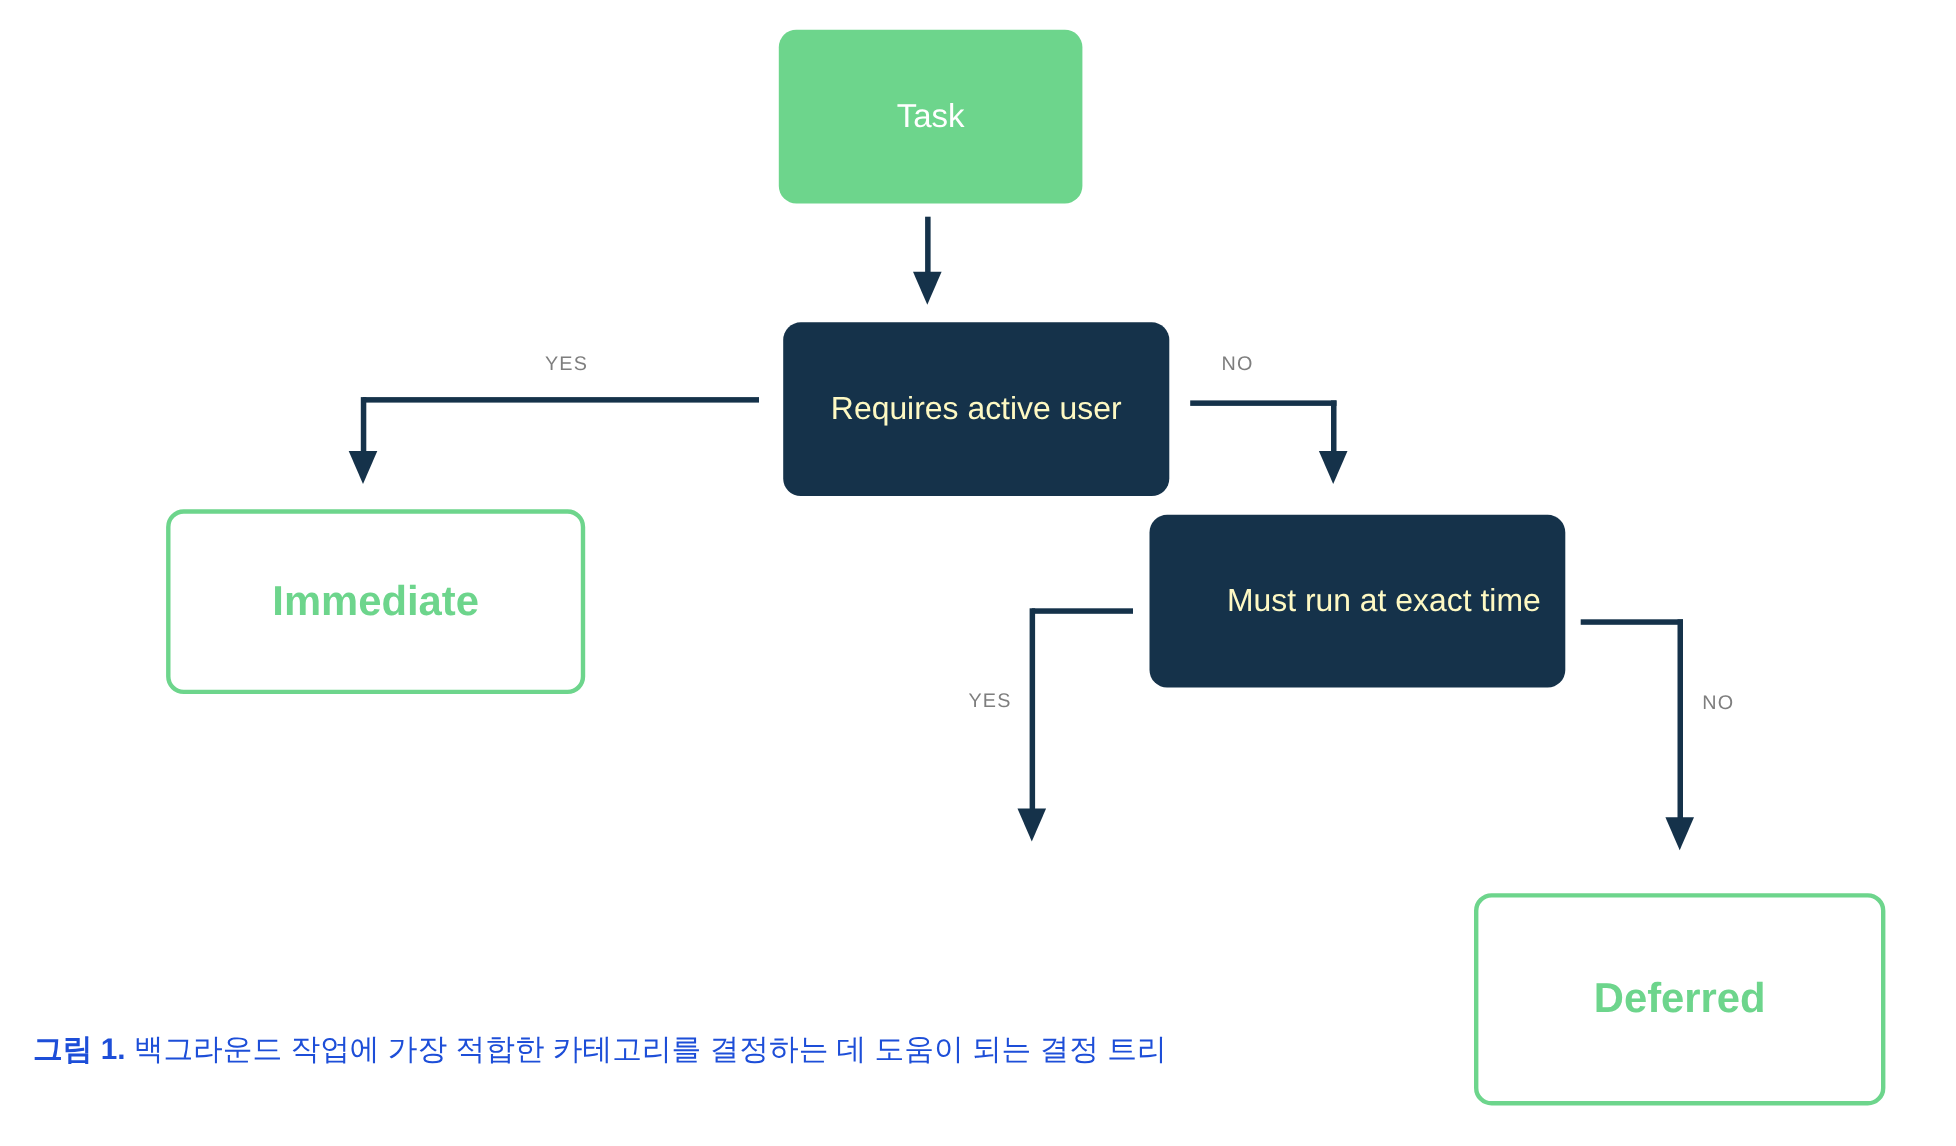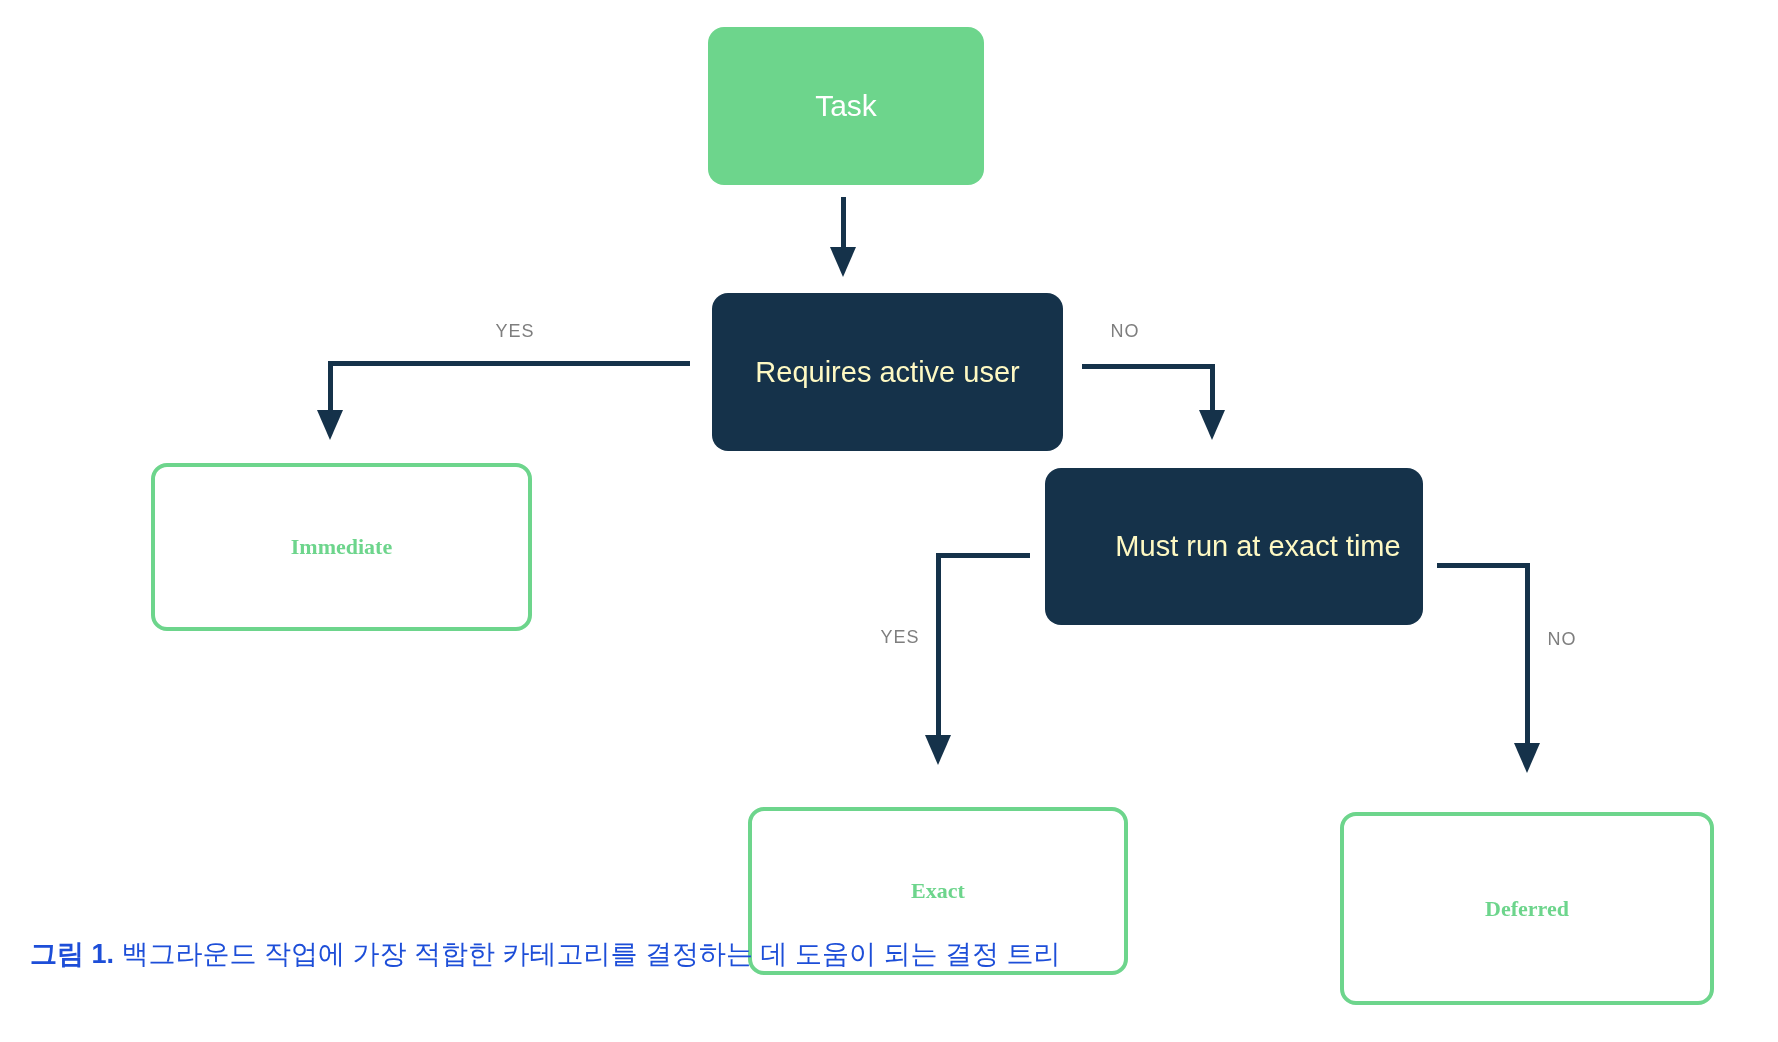--- a/index.html
+++ b/index.html
@@ -35,23 +35,22 @@
   .node-fill-navy {
     background: #15324A;
     color: #fef9c3;
     font-size: 29px;
     font-weight: 400;
   }
   .node-outline-green {
     background: #ffffff;
     border: 4px solid #6DD58C;
     color: #6DD58C;
-    font-size: 22px;
+    font-size: 38px;
     font-weight: 700;
-    font-family: Liberation Serif, serif;
   }
   #node-task      { left: 708px;  top: 27px;  width: 276px; height: 158px; }
   #node-requires  { left: 712px;  top: 293px; width: 351px; height: 158px; }
   #node-must      { left: 1045px; top: 468px; width: 378px; height: 157px; padding-left: 48px; }
   #node-immediate { left: 151px;  top: 463px; width: 381px; height: 168px; }
   #node-exact     { left: 748px;  top: 807px; width: 380px; height: 168px; }
   #node-deferred  { left: 1340px; top: 812px; width: 374px; height: 193px; }
   
   .seg {
     position: absolute;
@@ -121,23 +120,20 @@
   </div>
 
   <div class="node node-fill-navy" id="node-must">
     <span>Must run at exact time</span>
   </div>
 
   <div class="node node-outline-green" id="node-immediate">
     <span>Immediate</span>
   </div>
 
-  <div class="node node-outline-green" id="node-exact">
-    <span>Exact</span>
-  </div>
 
   <div class="node node-outline-green" id="node-deferred">
     <span>Deferred</span>
   </div>
 
   <div class="seg" id="c1-v"></div>
   <div class="arrowhead" id="c1-head"></div>
 
   <div class="seg" id="c2-h"></div>
   <div class="seg" id="c2-v"></div>

